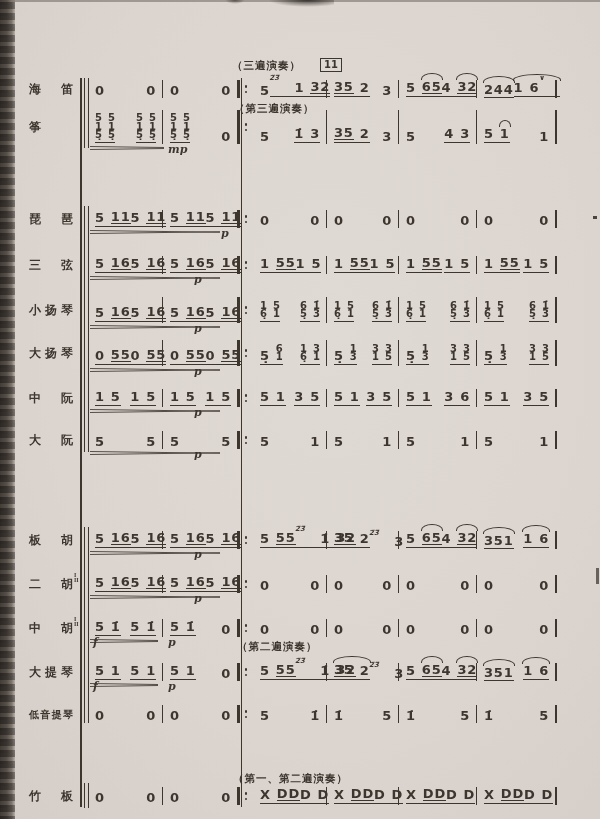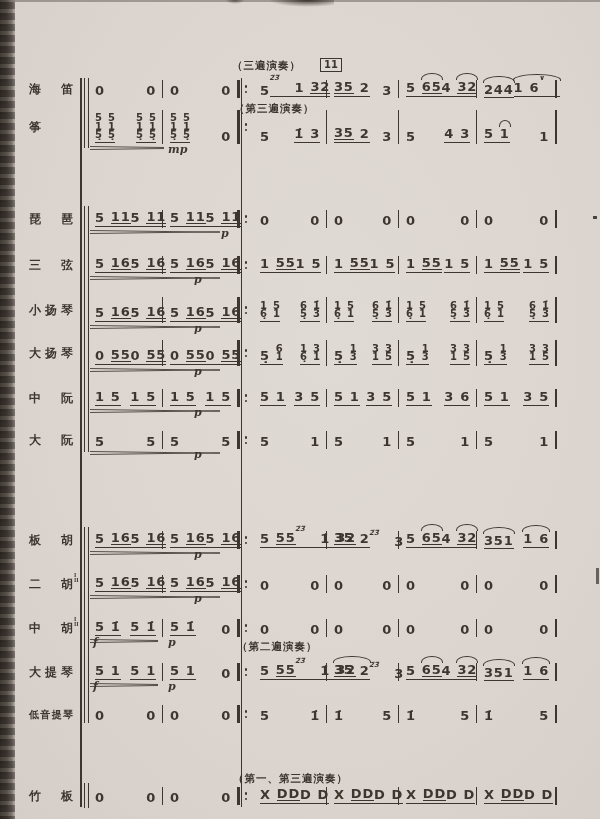--- a/index.html
+++ b/index.html
@@ -77,21 +77,21 @@
 
   <div class="brace" style="left:84px;top:78px;height:70px;"></div>
   <div class="brace" style="left:84px;top:206px;height:246px;"></div>
   <div class="brace" style="left:84px;top:527px;height:196px;"></div>
   <div class="brace" style="left:84px;top:783px;height:25px;"></div>
 
   <span class="ann" style="left:232px;top:59px;">（三遍演奏）</span>
   <span class="rehearsal" style="left:320px;top:58px;">11</span>
   <span class="ann" style="left:234px;top:102px;">（第三遍演奏）</span>
   <span class="ann" style="left:237px;top:640px;">（第二遍演奏）</span>
-  <span class="ann" style="left:233px;top:772px;">（第一、第三遍演奏）</span>
+  <span class="ann" style="left:233px;top:772px;">（第一、第二遍演奏）</span>
 
   <div id="score">
       <div class="staff" style="top: 80px; height: 18px;">
         <div class="lab" style="font-size: 12px; top: 1px;">
           <span>海</span>
           <span>笛</span>
         </div>
         <div class="meas bar" style="left: 88px; width: 75px;">
           <span class="beat">
             <span class="grp">0</span>

